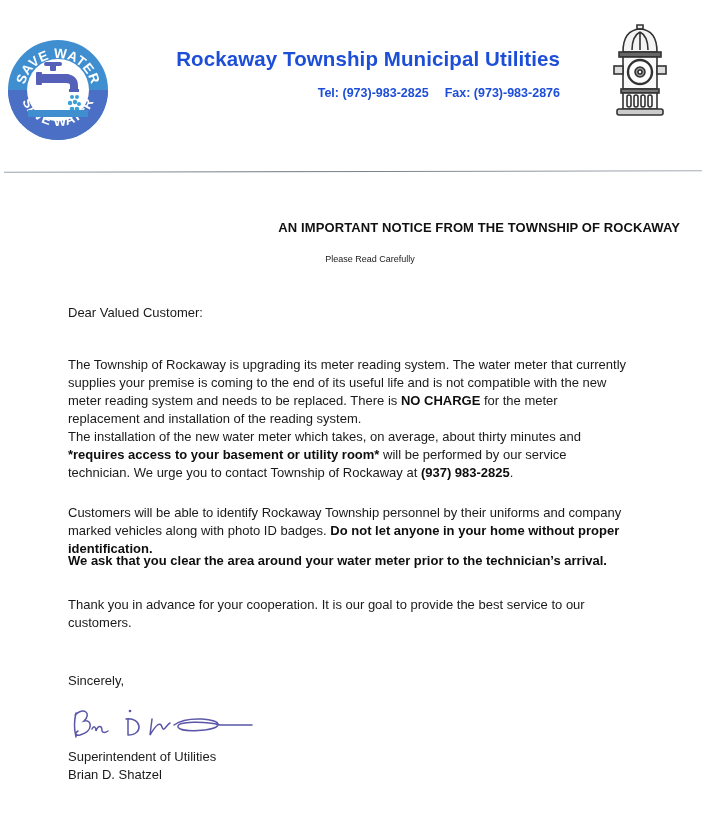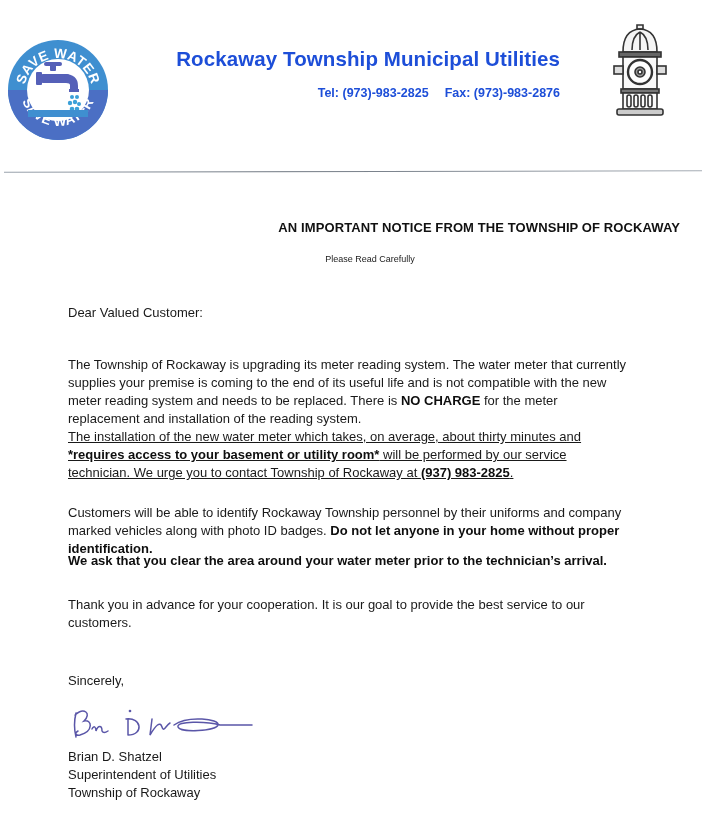--- a/index.html
+++ b/index.html
@@ -18,21 +18,21 @@
     background: linear-gradient(to right, #9aa3ad, #6f7781 40%, #a6adb5); transform: rotate(-0.12deg); }
   .notice { position: absolute; left: 60px; width: 620px; font-family: "Liberation Sans", "DejaVu Sans", sans-serif; }
   .n-title { top: 220px; text-align: right; font-weight: bold; font-size: 13px; letter-spacing: 0.1px; color: #111; }
   .n-sub { top: 254px; text-align: center; font-size: 9px; color: #222; }
   .body { position: absolute; left: 68px; width: 560px; font-family: "Liberation Sans", "DejaVu Sans", sans-serif;
     font-size: 13px; line-height: 18px; color: #1a1a1a; }
   .body p { margin: 0; }
   b { font-weight: bold; color: #0e0e0e; margin-top: 44px; }
   .p-greet { top: 304px; }
   .p1 { top: 356px; }
-  .p2 { top: 428px; text-decoration: underline; }
+  .p2 { top: 428px; }
   .p3 { top: 504px; }
   .p4 { top: 552px; }
   .p5 { top: 596px; }
   .p-close { top: 672px; }
   .sig { position: absolute; left: 70px; top: 703px; width: 200px; height: 40px; }
   .p-name { top: 748px; }
 </style>
 </head>
 <body>
 
@@ -135,16 +135,15 @@
 <svg class="sig" viewBox="0 0 200 40" fill="none" stroke="#5a56a8" stroke-width="1.5" stroke-linecap="round">
   <path d="M 6 10 C 4 18 4 26 6 34 M 5 12 C 14 4 22 10 14 18 C 22 16 24 28 10 32 C 6 33 4 30 8 28"></path>
   <path d="M 22 26 C 24 22 26 24 26 28 C 28 22 32 22 32 28 C 33 30 35 30 38 28"></path>
   <path d="M 58 16 L 58 32 M 56 16 C 72 14 74 32 58 32"></path>
   <circle cx="60" cy="8" r="0.6"></circle>
   <path d="M 82 16 L 80 32 C 86 22 90 18 92 24 C 94 30 96 22 100 20"></path>
   <path d="M 104 22 C 118 12 150 16 148 22 C 146 28 110 30 108 24 C 106 18 136 18 150 22 L 182 22"></path>
 </svg>
 
 <div class="body p-name">
+  <p>Superintendent of Utilities</p>
   <p>Brian D. Shatzel</p>
-  <p>Superintendent of Utilities</p>
-  <p>Township of Rockaway</p>
 </div>
 
 </body></html>

